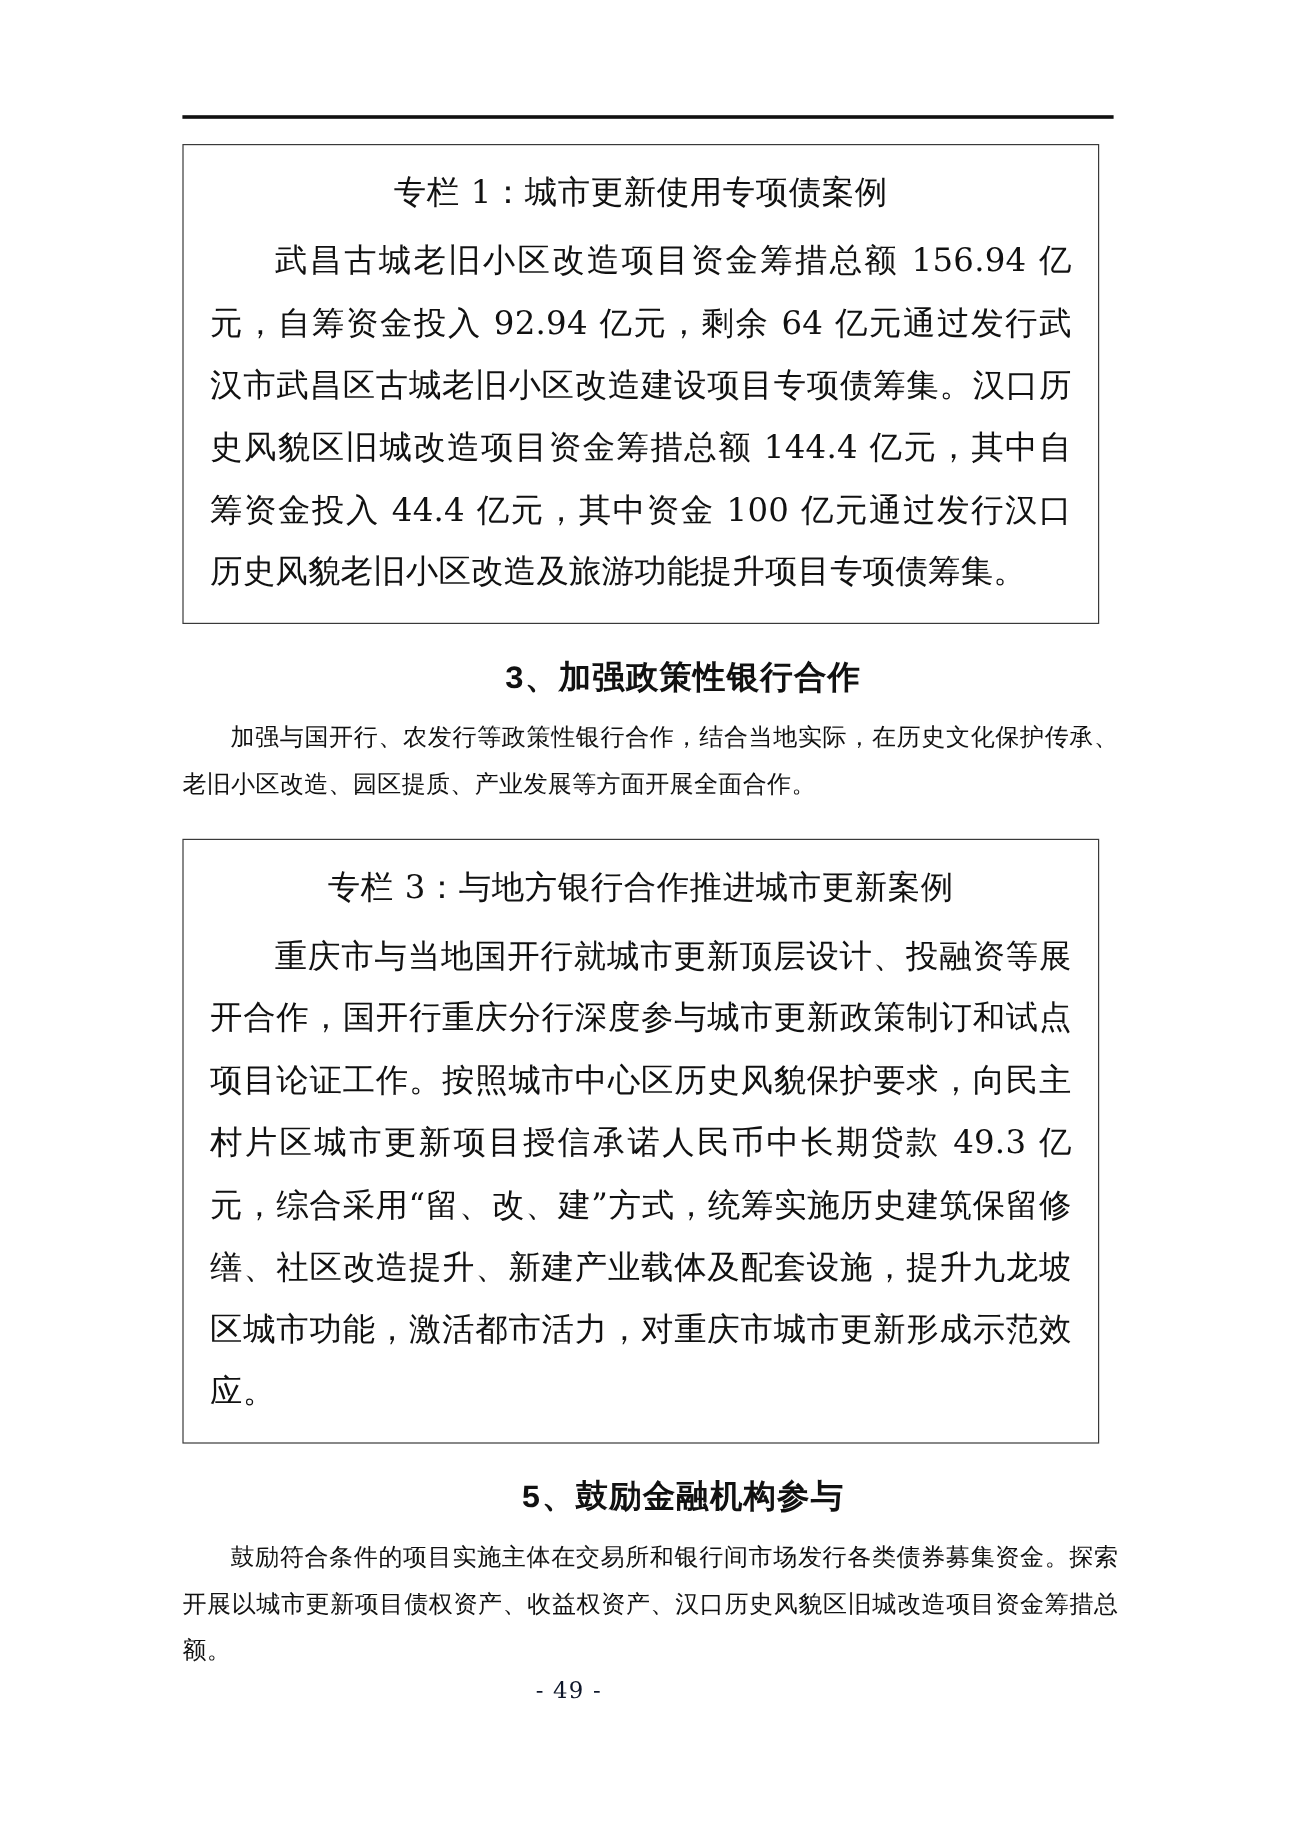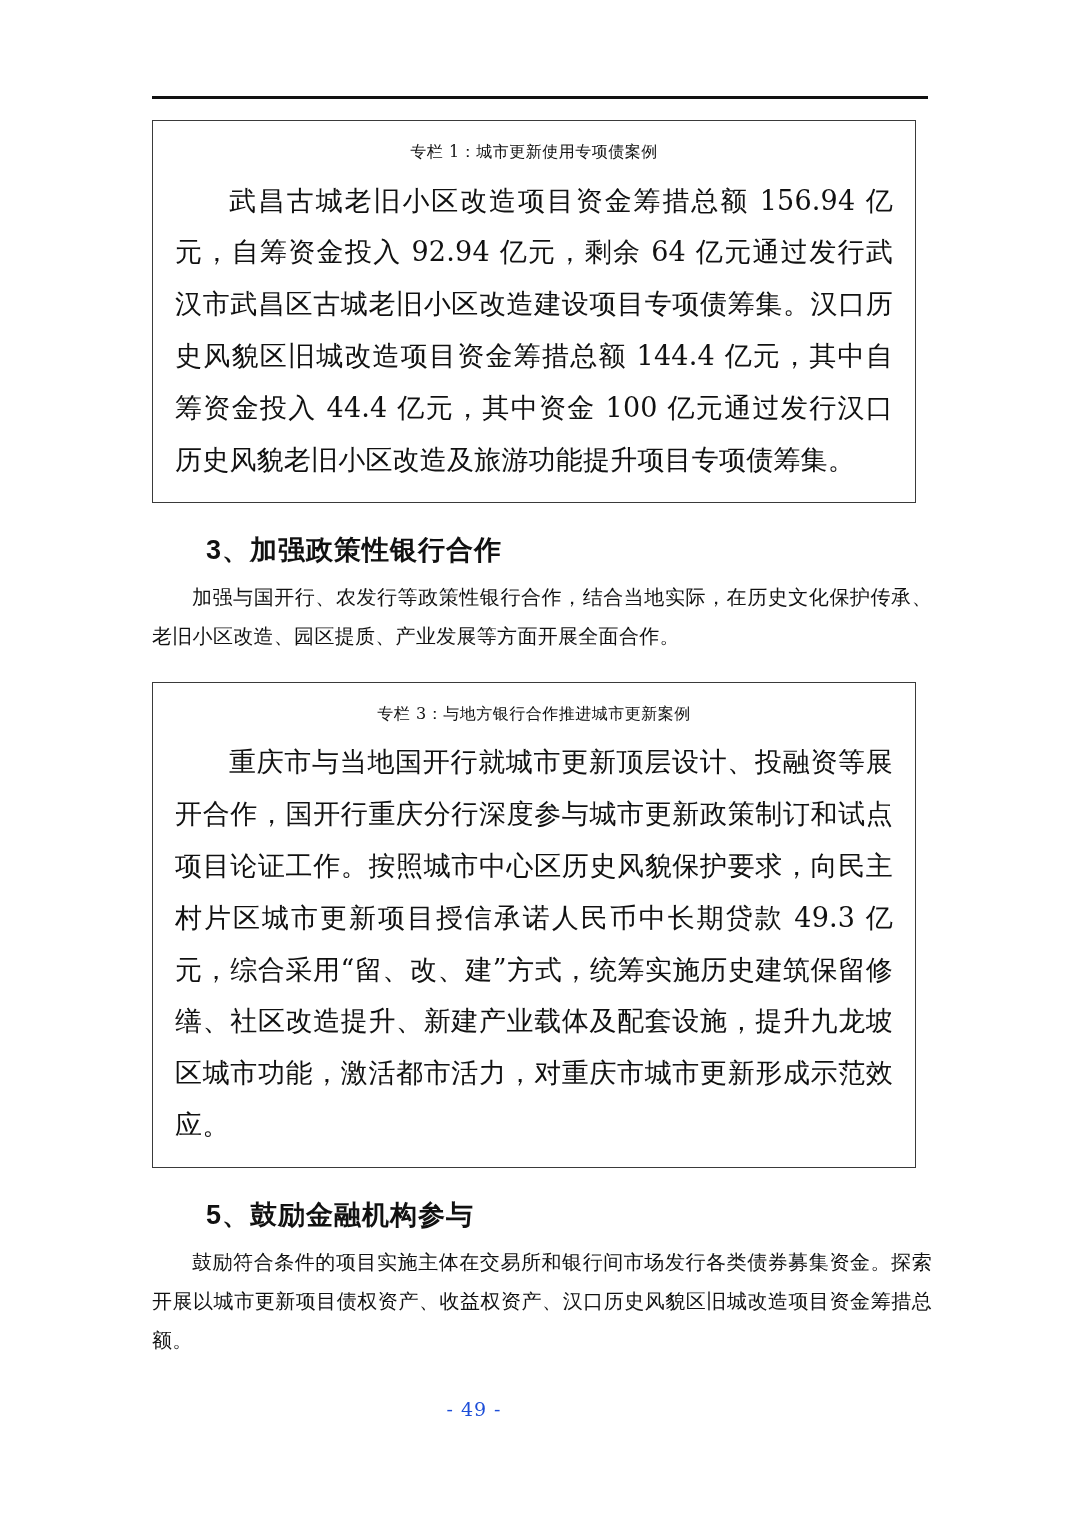--- a/index.html
+++ b/index.html
@@ -40,63 +40,64 @@
   
   .callout {
     border: 1.5px solid #3a3a3a;
     box-sizing: border-box;
     padding: 18px 22px 16px 22px;
     margin: 0 0 0 0;
     width: 764px;
   }
   .callout-title {
     text-align: center;
-    font-size: 16px;
+    font-size: 27px;
     line-height: 1.6;
     letter-spacing: 0.5px;
     margin-bottom: 10px;
     font-family: "DejaVu Serif", "Liberation Serif", serif;
   }
   .callout-p {
     font-size: 27px;
     line-height: 1.92;
     text-align: justify;
     text-justify: inter-ideograph;
     text-indent: 2em;
     letter-spacing: 0.2px;
   }
   .section-heading {
     font-size: 27px;
     font-weight: bold;
     line-height: 1.6;
     margin: 26px 0 4px 0;
     text-indent: 2em;
     letter-spacing: 1px;
-    font-family: Liberation Sans, sans-serif;
+    font-family: Liberation Mono, monospace;
+    text-align: center;
   }
   .body-p {
     font-size: 20px;
     line-height: 1.95;
     text-align: justify;
     text-justify: inter-ideograph;
     text-indent: 2em;
     letter-spacing: 0.3px;
     margin: 6px 0 0 0;
   }
   .gap-md { height: 26px; }
 
   .footer {
     position: absolute;
     left: 0;
     top: 1398px;
     width: 948px;
     text-align: center;
     font-size: 19px;
     letter-spacing: 1px;
-    color: #1d4ed8;
+    color: #0f172a;
   }
 </style>
 </head>
 <body>
 
 <div class="page">
 
   <div class="header-rule"></div>
 
   <div class="content">

